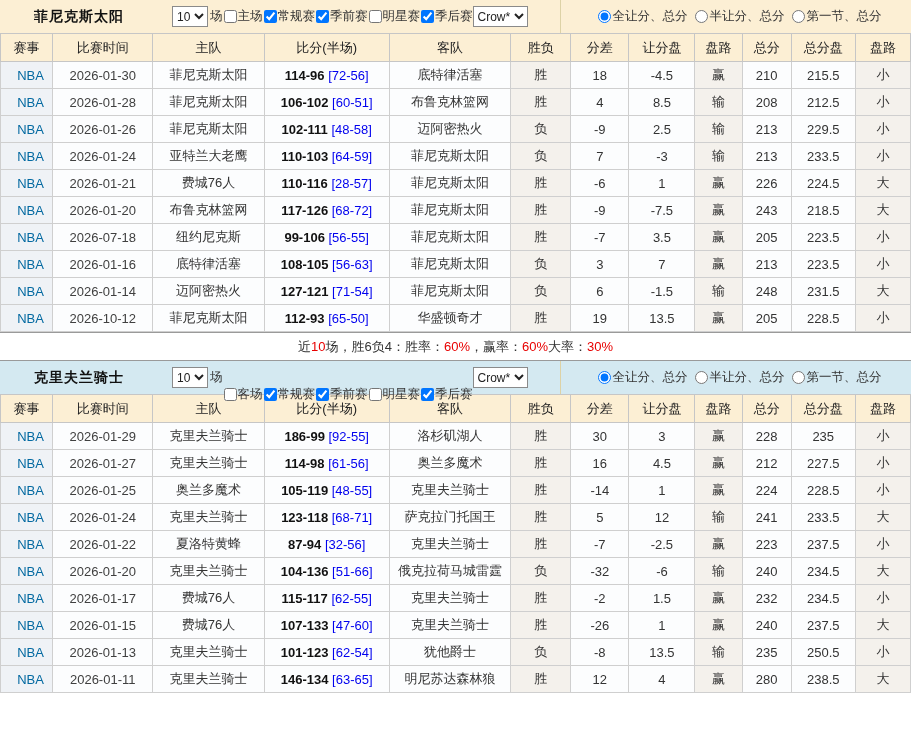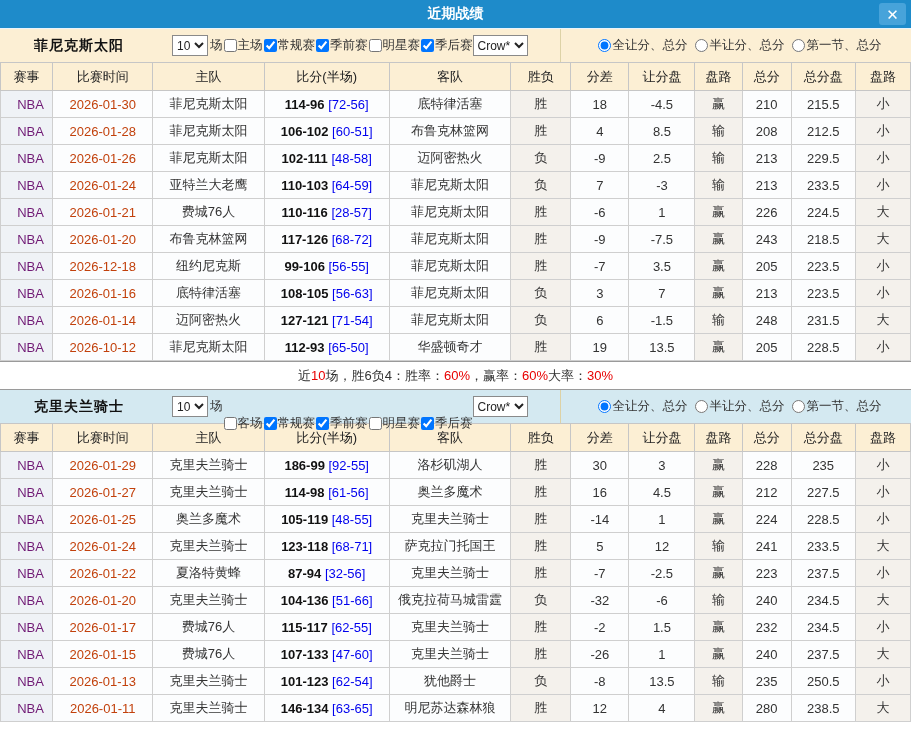--- a/index.html
+++ b/index.html
@@ -49,47 +49,41 @@
   
   table.results{width:911px;border-collapse:collapse;table-layout:fixed;}
   .results th{
     background:#fcefd4;border:1px solid #c6c6c6;height:27px;
     font-size:13px;font-weight:normal;color:#222;padding:0;
   }
   .results td{
     border:1px solid #cfcfcf;height:26px;font-size:13px;text-align:center;
     color:#333;background:#fcfdfe;padding:0;white-space:nowrap;overflow:hidden;
   }
-  .results td.c-league{background:#eff2f6;color:#701a75;padding-left:8px;}
-  .results td.c-date{color:#c2410c;}
+  .results td.c-league{background:#eff2f6;color:#0369a1;padding-left:8px;}
+  .results td.c-date{color:#404040;}
   .results td.c-shade{background:#f4f1ec;}
   .red{color:#e80000;}
   .green{color:#009900;}
   .team-green{color:#2e9b2e;}
   .blue{color:#0000ee;}
   .score-main{font-weight:bold;color:#111;}
 
   
   .summary{
     height:27px;display:flex;align-items:center;justify-content:center;
     font-size:13px;color:#333;background:#fff;
     border-top:1px solid #9a9a9a;border-bottom:1px solid #9a9a9a;
   }
   .summary .red{color:#e80000;}
 </style>
 </head>
 <body>
 
 <div class="window">
-  <div class="titlebar">
-    <span>近期战绩</span>
-    <span class="close-btn">
-        <span>✕</span>
-      </span>
-  </div>
   <div id="sections">
   <div>
     <div class="section-header cream">
       <div class="sh-left">
         <span class="team-name">菲尼克斯太阳</span>
         <select class="games-select"><option value="10" selected="">10</option></select>
         <span class="games-label">场</span>
         <span class="filters-holder" style="display:flex;align-items:center;">
               <label class="filter">
                 <input type="checkbox" style="">
@@ -240,21 +234,21 @@
               <td class="c-shade red">胜</td>
               <td>-9</td>
               <td>-7.5</td>
               <td class="c-shade red">赢</td>
               <td class="blue">243</td>
               <td class="blue">218.5</td>
               <td class="c-shade red">大</td>
             </tr>
             <tr>
               <td class="c-league">NBA</td>
-              <td class="c-date">2026-12-18</td>
+              <td class="c-date">2026-07-18</td>
               <td>纽约尼克斯</td>
               <td><span class="score-main">99-106</span><span class="blue"> [56-55]</span></td>
               <td class="team-green">菲尼克斯太阳</td>
               <td class="c-shade red">胜</td>
               <td>-7</td>
               <td>3.5</td>
               <td class="c-shade red">赢</td>
               <td class="blue">205</td>
               <td class="blue">223.5</td>
               <td class="c-shade green">小</td>

